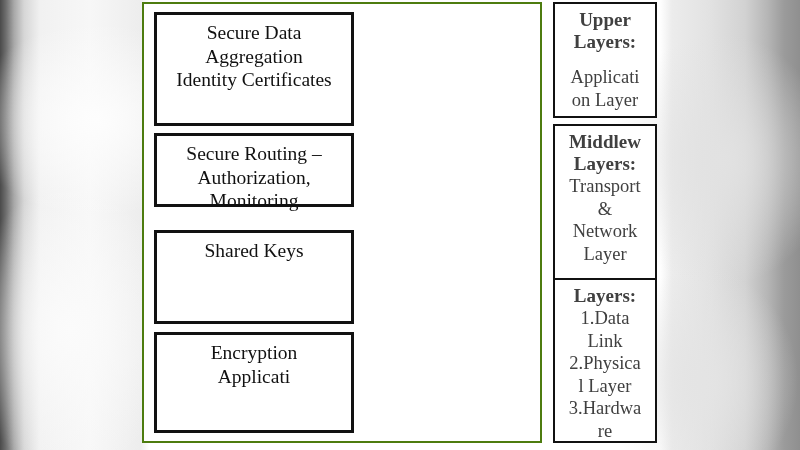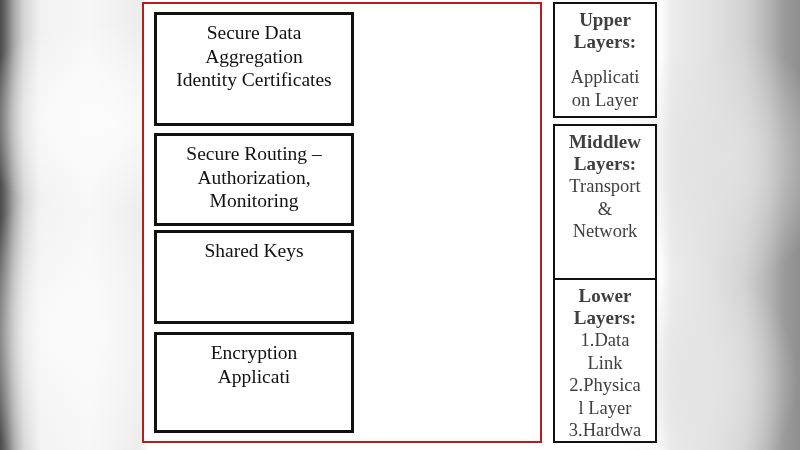--- a/index.html
+++ b/index.html
@@ -39,21 +39,21 @@
     filter: blur(0.3px);
   }
 
   
   #figure-frame {
     position: absolute;
     left: 142px;
     top: 2px;
     width: 400px;
     height: 441px;
-    border: 2px solid #b91c1c;
+    border: 2px solid #4d7c0f;
     background: #ffffff;
     box-sizing: border-box;
   }
 
   
   .box {
     position: absolute;
     border: 3px solid #111111;
     background: #ffffff;
     box-sizing: border-box;
@@ -68,21 +68,21 @@
   .left-box {
     left: 10px;
     width: 200px;
     padding-top: 6px;
   }
   .left-box .lines {
     font-size: 19.5px;
     line-height: 23.5px;
   }
   #box-secure-data    { top: 8px;   height: 114px; }
-  #box-secure-routing { top: 129px; height: 93px;  }
+  #box-secure-routing { top: 129px; height: 74px;  }
   #box-shared-keys    { top: 226px; height: 94px;  }
   #box-encryption     { top: 328px; height: 101px; }
 
   
   #box-attacks {
     left: 218px;
     top: 8px;
     width: 172px;
     height: 421px;
     text-align: left;
@@ -184,26 +184,26 @@
 
   <div class="box box-thin layer-box" id="box-middleware">
     <div class="layer-head">
       <span class="ln">Middlew</span>
       <span class="ln">Layers:</span>
     </div>
     <div class="layer-body">
       <span class="ln">Transport</span>
       <span class="ln">&amp;</span>
       <span class="ln">Network</span>
+      <span class="ln">Layer</span>
     </div>
   </div>
 
   <div class="box box-thin layer-box" id="box-lower-layers">
     <div class="layer-head">
-      <span class="ln">Lower</span>
       <span class="ln">Layers:</span>
     </div>
     <div class="layer-body">
       <span class="ln">1.Data</span>
       <span class="ln">Link</span>
       <span class="ln">2.Physica</span>
       <span class="ln">l Layer</span>
       <span class="ln">3.Hardwa</span>
       <span class="ln">re</span>
     </div>

